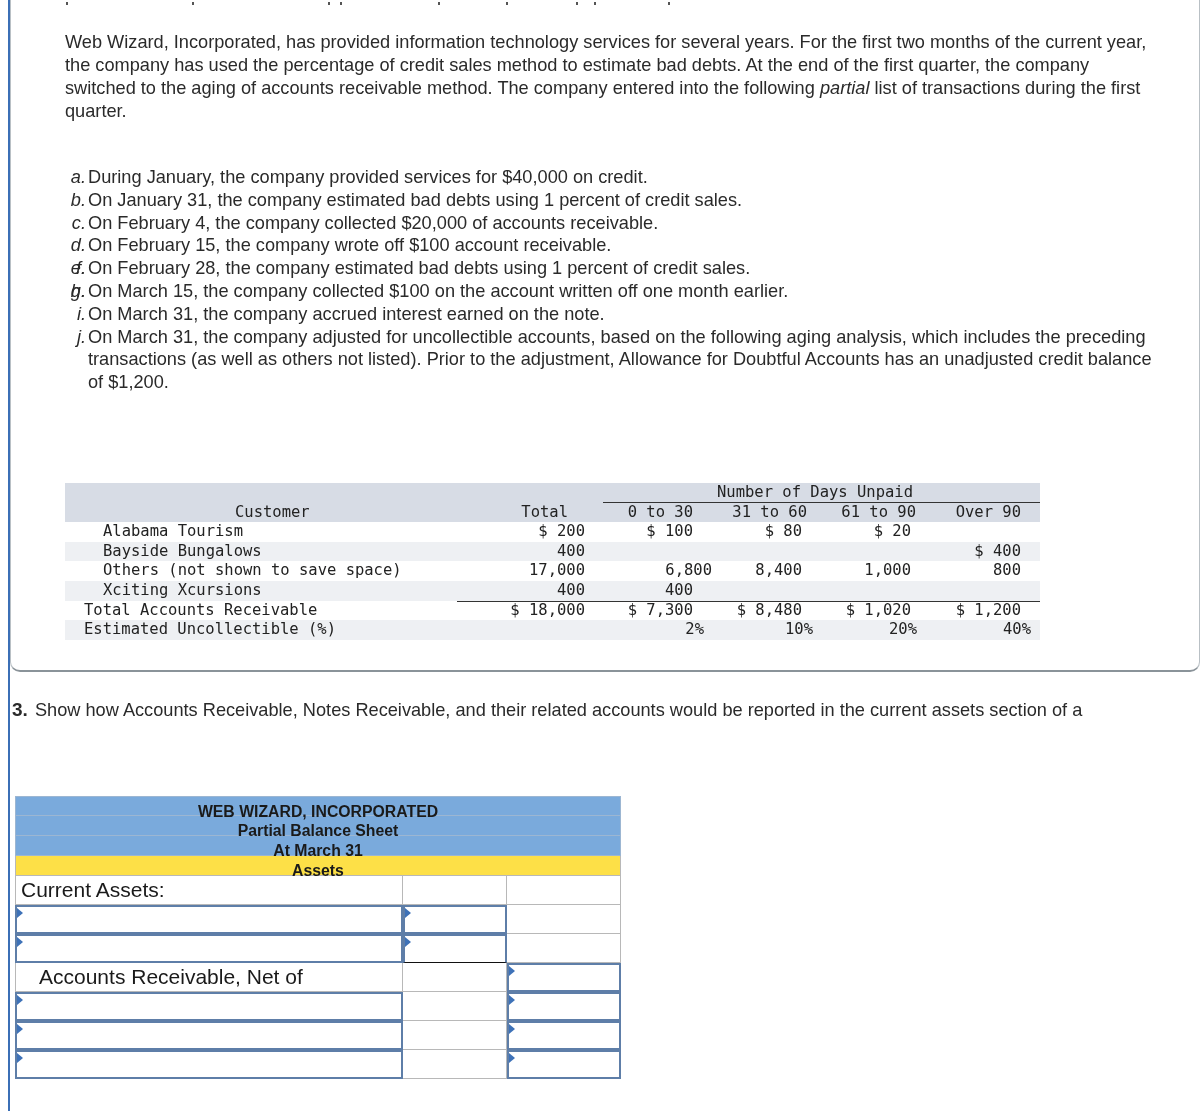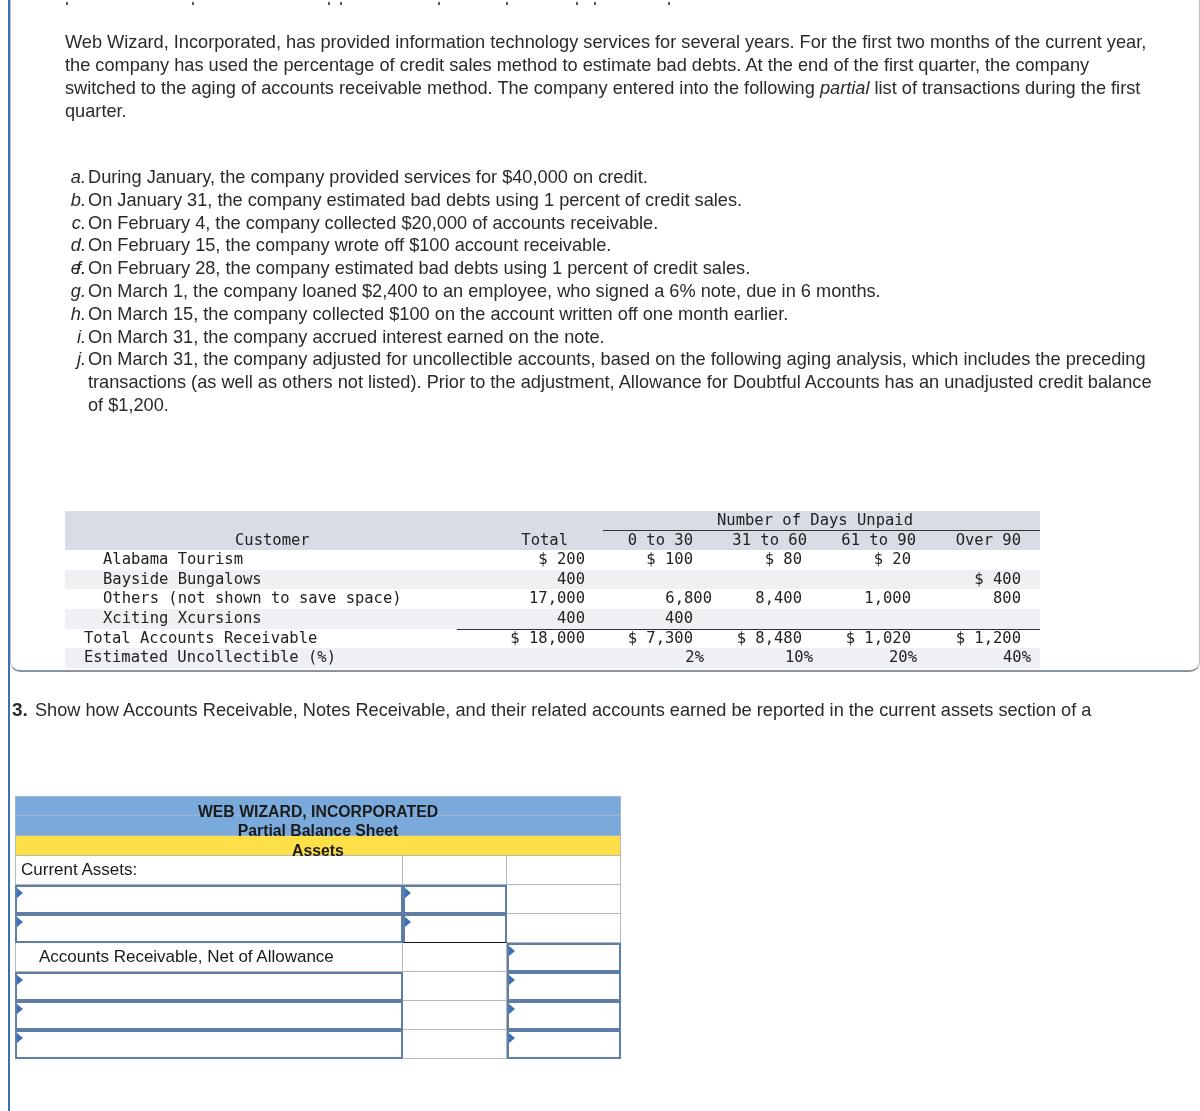--- a/index.html
+++ b/index.html
@@ -25,21 +25,21 @@
 
     .transactions {
       position: absolute; left: 65px; top: 166px; width: 1090px;
       font-size: 18.2px; line-height: 22.8px; color: #2a2a2a; list-style: none;
     }
     .transactions li { position: relative; padding-left: 23px; }
     .transactions .letter { position: absolute; left: 0; top: 0; width: 22px; text-align: right; font-style: italic; padding-right: 1px; }
 
     .aging {
       position: absolute; left: 65px; top: 483px; width: 975px;
-      font-family: "DejaVu Sans Mono", "Liberation Mono", monospace; font-size: 15.5px; color: #222; margin-top: 28px;
+      font-family: "DejaVu Sans Mono", "Liberation Mono", monospace; font-size: 15.5px; color: #222;
     }
     .aging .row { position: relative; height: 19.6px; line-height: 19.6px; }
     .aging .row.shade { background: #eef0f3; }
     .aging .row.hdr { background: #d7dce5; }
     .aging .cell { position: absolute; top: 0; white-space: pre; }
     .aging .right { text-align: right; }
     .aging .group-line { position: absolute; left: 538px; top: 19px; width: 437px; height: 1px; background: #333; }
     .aging .total-line { position: absolute; left: 0; width: 975px; height: 1px; background: #333; }
 
     .q3 {
@@ -59,21 +59,21 @@
       background: #7aaadc; border: 1px solid #9cb6d2; border-top: none;
     }
     .bs .title-row.first { border-top: 1px solid #9cb6d2; }
     .bs .title-row.white { background: #fde047; border: 1px solid #b8b8b8; border-top: none; }
     .bs .grid-row { display: flex; height: 29px; }
     .bs .c1 { width: 388px; position: relative; }
     .bs .c2 { width: 104px; position: relative; }
     .bs .c3 { width: 114px; position: relative; }
     .bs .static { border: 1px solid #b8b8b8; border-top: none; }
     .bs .static.c2, .bs .static.c3 { border-left: none; }
-    .bs .label { padding-left: 5px; line-height: 27px; color: #1a1a1a; font-size: 17px; }
+    .bs .label { padding-left: 5px; line-height: 27px; color: #1a1a1a; font-size: 21px; }
     .bs .label.indent { padding-left: 23px; }
     .bs .input {
       border: 2px solid #5e7ea8; background: #ffffff; width: 100%; height: 100%;
       outline: none; font-size: 15.8px; font-family: "Liberation Sans", sans-serif; padding: 0 6px;
     }
     .bs .input-wrap { position: relative; }
     .bs .input-wrap::before {
       content: ""; position: absolute; left: 2px; top: 3px;
       border-left: 6px solid #3e72b8; border-top: 5px solid transparent; border-bottom: 5px solid transparent;
       z-index: 2;
@@ -100,21 +100,21 @@
 
 <p class="intro"><span>Web Wizard, Incorporated, has provided information technology services for several years. For the first two months of the current year, the company has used the percentage of credit sales method to estimate bad debts. At the end of the first quarter, the company switched to the aging of accounts receivable method. The company entered into the following </span><em>partial</em><span> list of transactions during the first quarter.</span></p>
 
 <ul class="transactions">
   <li><span class="letter">a.</span><span>During January, the company provided services for $40,000 on credit.</span></li>
   <li><span class="letter">b.</span><span>On January 31, the company estimated bad debts using 1 percent of credit sales.</span></li>
   <li><span class="letter">c.</span><span>On February 4, the company collected $20,000 of accounts receivable.</span></li>
   <li><span class="letter">d.</span><span>On February 15, the company wrote off $100 account receivable.</span></li>
   <li><span class="letter">e.</span></li>
   <li><span class="letter">f.</span><span>On February 28, the company estimated bad debts using 1 percent of credit sales.</span></li>
-  <li><span class="letter">g.</span><span>On March 1, the company loaned $2,400 to an employee, who signed a 6% note, due in 6 months.</span></li>
+  <li><span class="letter">g.</span></li>
   <li><span class="letter">h.</span><span>On March 15, the company collected $100 on the account written off one month earlier.</span></li>
   <li><span class="letter">i.</span><span>On March 31, the company accrued interest earned on the note.</span></li>
   <li><span class="letter">j.</span><span>On March 31, the company adjusted for uncollectible accounts, based on the following aging analysis, which includes the preceding transactions (as well as others not listed). Prior to the adjustment, Allowance for Doubtful Accounts has an unadjusted credit balance of $1,200.</span></li>
 </ul>
 
 <div class="aging">
   <div class="row hdr">
     <span class="cell" style="left:652px">Number of Days Unpaid</span>
     <div class="group-line"></div>
   </div>
@@ -172,26 +172,27 @@
     <span class="cell" style="left:19px">Estimated Uncollectible (%)</span>
     <span class="cell right" style="right:336px">2%</span>
     <span class="cell right" style="right:227px">10%</span>
     <span class="cell right" style="right:123px">20%</span>
     <span class="cell right" style="right:9px">40%</span>
   </div>
 </div>
 
 <div class="q3">
   <span class="num">3.</span>
-  <span>Show how Accounts Receivable, Notes Receivable, and their related accounts earned be reported in the current assets section of a</span>
+  <span>Show how Accounts Receivable, Notes Receivable, and their related accounts would be reported in the current assets section of a</span>
 </div>
 
 <div class="bs">
   <div class="title-row first">WEB WIZARD, INCORPORATED</div>
   <div class="title-row">Partial Balance Sheet</div>
+  <div class="title-row">At March 31</div>
   <div class="title-row white">Assets</div>
 
   <div class="grid-row">
     <div class="c1 static">
         <div class="label">Current Assets:</div>
       </div>
     <div class="c2 static"></div>
     <div class="c3 static"></div>
   </div>
 

